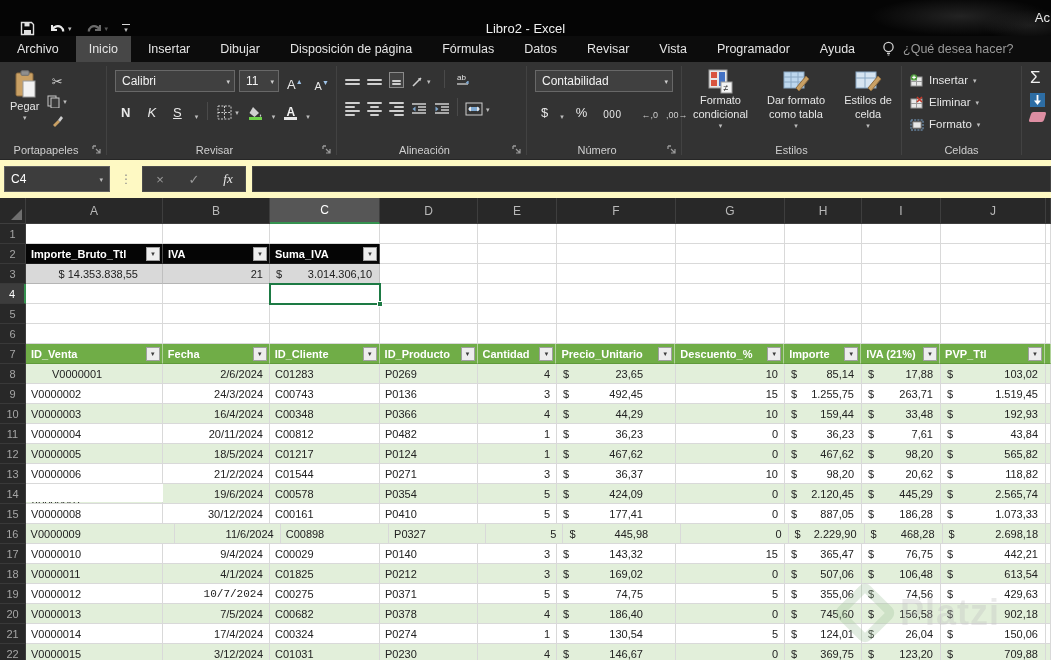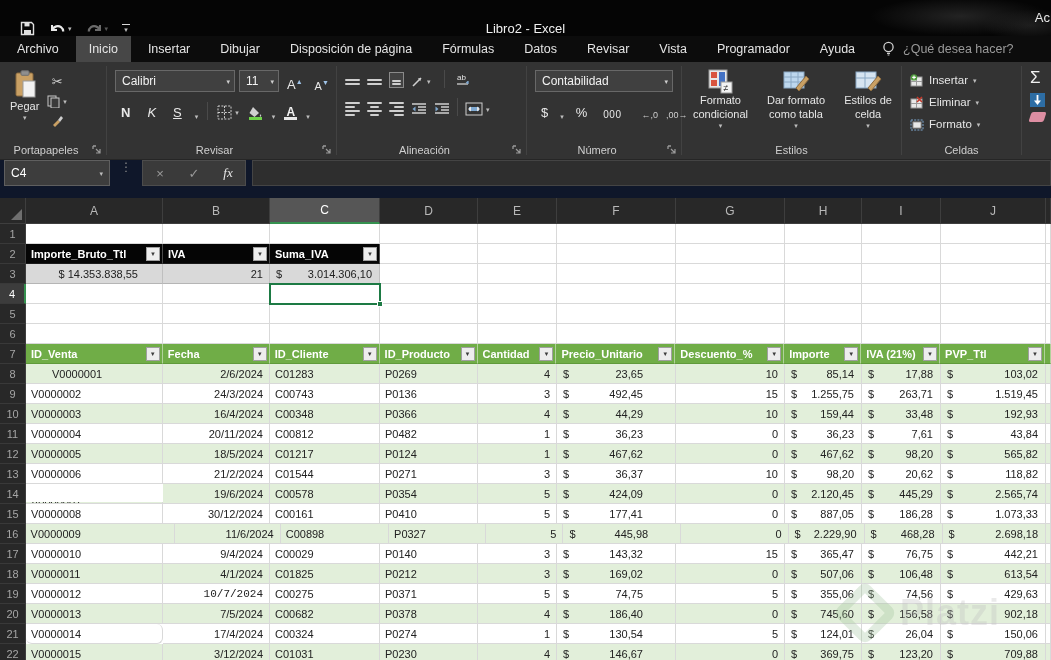--- a/index.html
+++ b/index.html
@@ -40,21 +40,21 @@
   .ic { display:flex; align-items:center; justify-content:center; }
   .letterbtn { font-size:13px; color:#e8e8e8; padding:0 4px; }
   .bars { display:flex; flex-direction:column; gap:2px; width:15px; }
   .bars span { height:2px; background:#cfcfcf; border-radius:1px; }
   .selbox { border:1px solid #8a8a8a; background:#424242; }
   .bigbtn { display:flex; flex-direction:column; align-items:center; text-align:center; font-size:11px; color:#e6e6e6; line-height:1.25; }
   .cellrow { display:flex; align-items:center; gap:5px; font-size:11.5px; color:#e6e6e6; height:18px; }
   .ubar { display:inline-block; height:3px; width:13px; margin-top:-1px; }
 
   
-  .fbar { height:38px; background:#0f172a; display:flex; position:relative; }
+  .fbar { height:38px; background:#fef9c3; display:flex; align-items:center; position:relative; }
   .namebox { width:106px; height:26px; margin-left:4px; background:#3d3d3d; border:1px solid #5f5f5f; display:flex; align-items:center; justify-content:space-between; padding:0 6px; font-size:12px; color:#fff; }
   .vdots { color:#8a8a8a; font-size:12px; margin:0 10px; }
   .fxpanel { height:26px; background:#3a3a3a; border:1px solid #4c4c4c; display:flex; align-items:center; gap:0; }
   .fxbtn { width:34px; text-align:center; font-size:13px; color:#9a9a9a; }
   .fxit { font-style:italic; color:#e8e8e8; font-family:"Liberation Serif", serif; }
   .finput { flex:1; height:26px; margin:0 0 0 6px; background:#2e2e2e; border:1px solid #444; color:#eee; font-size:12px; padding:0 6px; display:flex; align-items:center; }
 
   
   .sheet { position:relative; height:462px; background:#fff; overflow:hidden; }
   .colheads { display:flex; height:26px; background:#282828; }
@@ -1120,21 +1120,21 @@
             <span>156,58</span>
           </div>
           <div class="c band acct" style="width: 105px;">
             <span>$</span>
             <span>902,18</span>
           </div>
           <div class="c band" style="width: 5px;"></div>
         </div>
         <div class="grow">
           <div class="c rn">21</div>
-          <div class="c alL" style="width: 137px; border-radius: 6px;">
+          <div class="c alL" style="width: 137px;">
             <span>V0000014</span>
           </div>
           <div class="c alR" style="width: 107px;">
             <span>17/4/2024</span>
           </div>
           <div class="c alL" style="width: 110px;">
             <span>C00324</span>
           </div>
           <div class="c alL" style="width: 98px;">
             <span>P0274</span>

